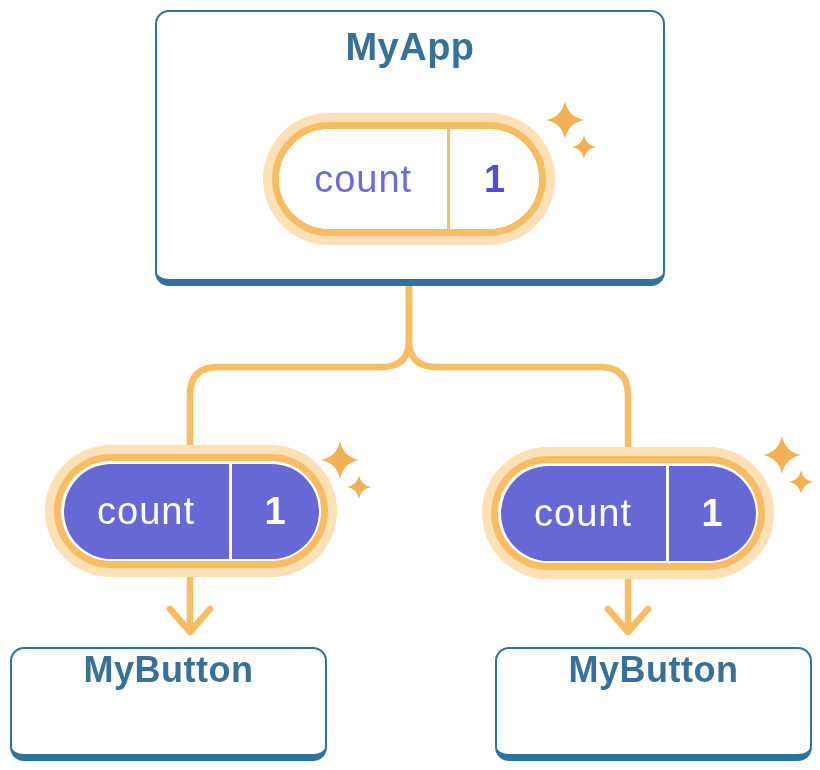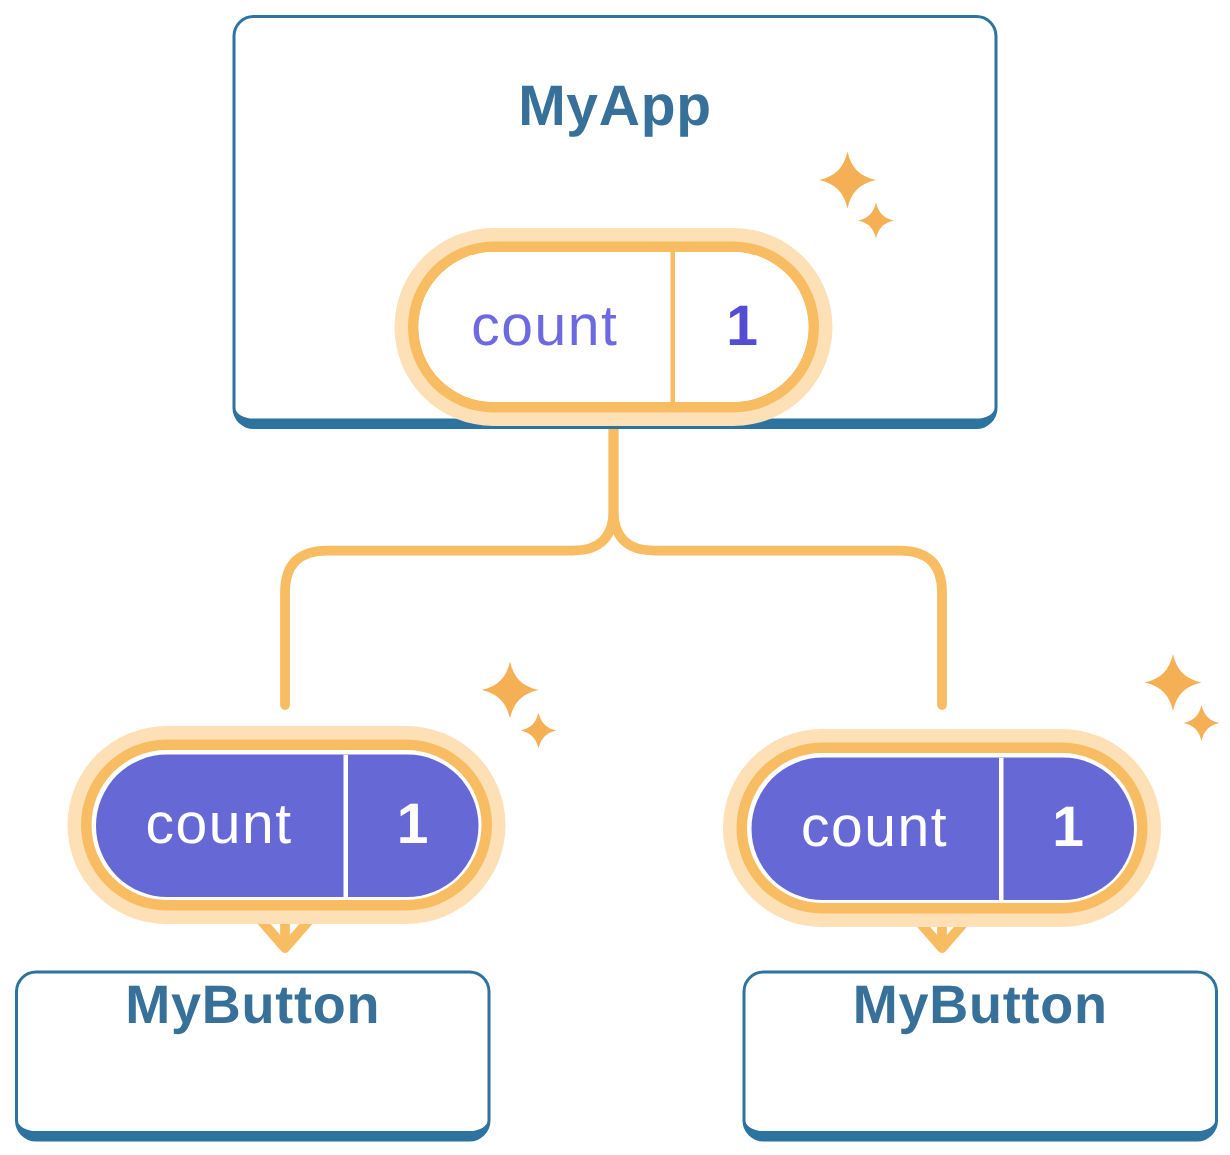--- a/index.html
+++ b/index.html
@@ -21,26 +21,26 @@
   svg.wires{position:absolute;left:0;top:0;z-index:1;}
   .component-card{
     position:absolute;box-sizing:border-box;background:var(--card-bg);
     border:2px solid var(--card-border);border-bottom-width:7px;border-radius:14px;
     z-index:2;
   }
   .card-title{
     text-align:center;font-size:38px;font-weight:700;color:var(--card-text);
     letter-spacing:.5px;
   }
-  .root-card .card-title{margin-top:38px;}
+  .root-card .card-title{margin-top:14px;}
   .leaf-card{display:flex;justify-content:center;}
   
   .pill{
     position:absolute;box-sizing:border-box;border-radius:999px;
-    background:var(--ring-cream);padding:9px;z-index:3;margin-top:39px;
+    background:var(--ring-cream);padding:9px;z-index:3;
   }
   .pill-mid{box-sizing:border-box;height:100%;border-radius:999px;background:var(--line-orange);padding:7px;}
   .pill-body{box-sizing:border-box;height:100%;border-radius:999px;background:#fff;overflow:hidden;}
   .pill.filled .pill-body{padding:2.5px;}
   .pill-inner{box-sizing:border-box;height:100%;width:100%;border-radius:999px;display:flex;align-items:stretch;overflow:hidden;background:#fff;}
   .pill.filled .pill-inner{background:var(--pill-purple);}
   .pill-key{flex:1.9;display:flex;align-items:center;justify-content:center;
     font-size:38px;letter-spacing:1px;color:var(--pill-key-text);}
   .pill-divider{width:3px;background:var(--line-orange);}
   .pill-value{flex:1;display:flex;align-items:center;justify-content:center;

